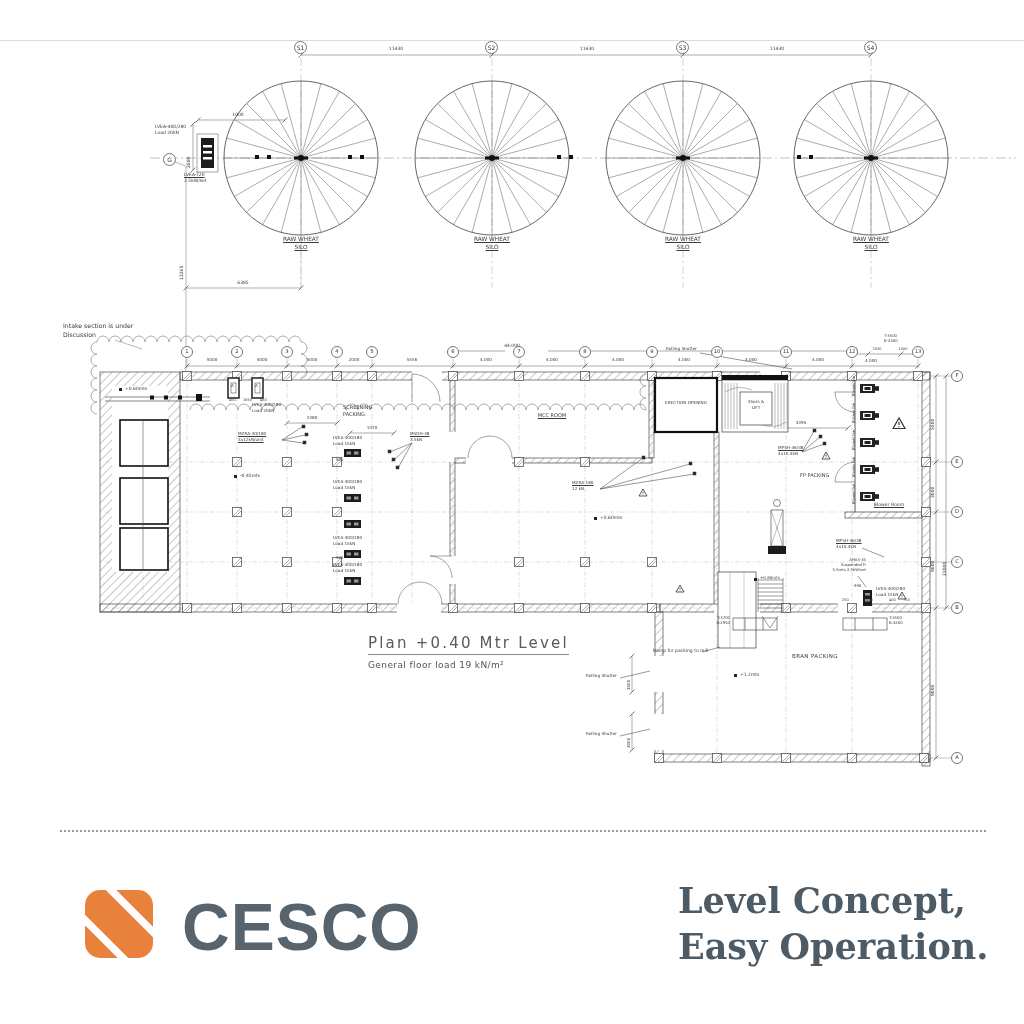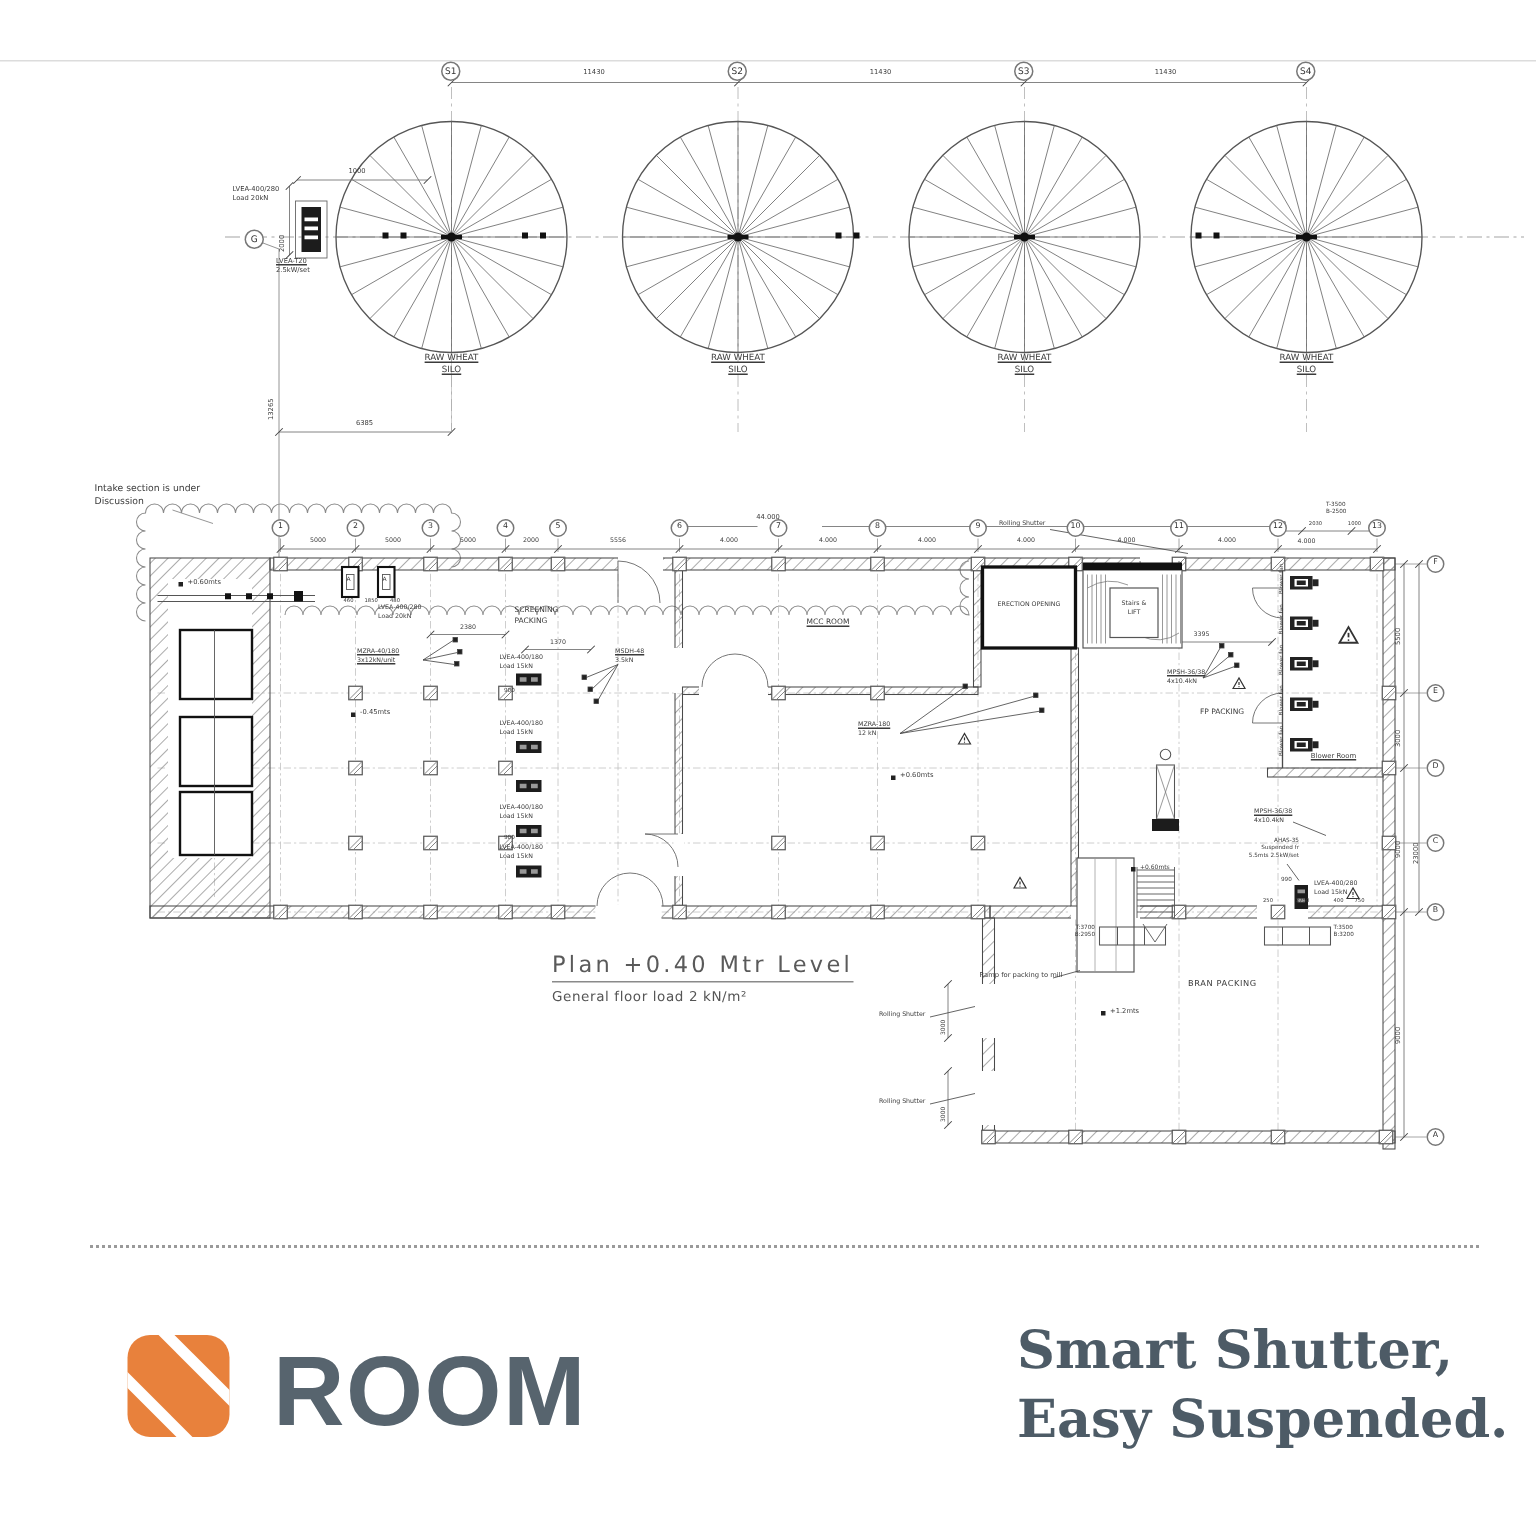--- a/index.html
+++ b/index.html
@@ -666,18 +666,18 @@
 <span class="lbl" style="left:864px;top:598px;font-size:3.5px">2750</span>
 <span class="lbl" style="left:889px;top:598px;font-size:3.5px">400</span>
 <span class="lbl" style="left:903px;top:598px;font-size:3.5px">750</span>
 <span class="lbl rot" style="left:627px;top:690px;font-size:4px">3000</span>
 <span class="lbl rot" style="left:627px;top:748px;font-size:4px">3000</span>
 <span class="lbl" style="left:229px;top:398px;font-size:3.5px">460</span>
 <span class="lbl" style="left:243px;top:398px;font-size:3.5px">1850</span>
 <span class="lbl" style="left:260px;top:398px;font-size:3.5px">480</span>
 
 <div class="title">Plan +0.40 Mtr Level</div>
-<div class="subtitle">General floor load 2 kN/m²</div>
+<div class="subtitle">General floor load 19 kN/m²</div>
 
 <div class="divider"></div>
-<div class="brand">ROOM</div>
-<div class="tag" style="top:880px">Smart Shutter,</div>
-<div class="tag" style="top:926px">Easy Suspended.</div>
+<div class="brand">CESCO</div>
+<div class="tag" style="top:880px">Level Concept,</div>
+<div class="tag" style="top:926px">Easy Operation.</div>
 
 </body></html>

